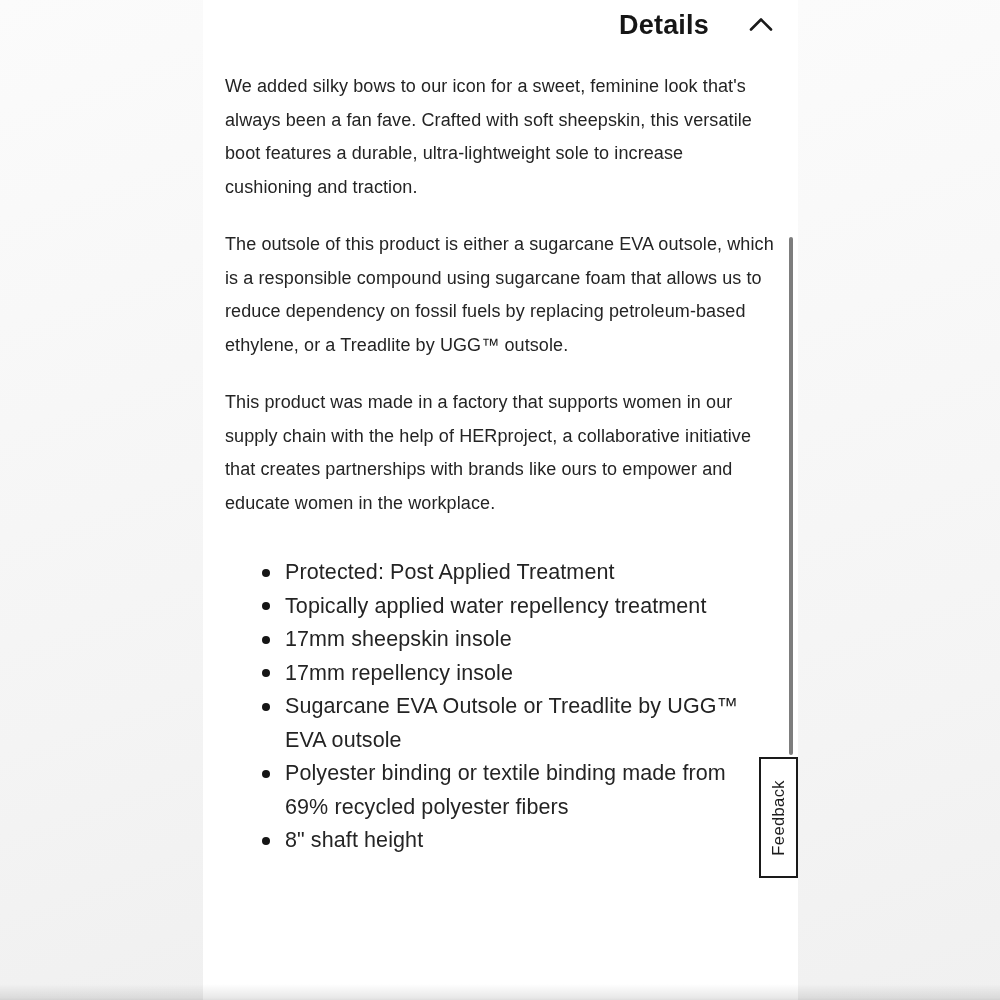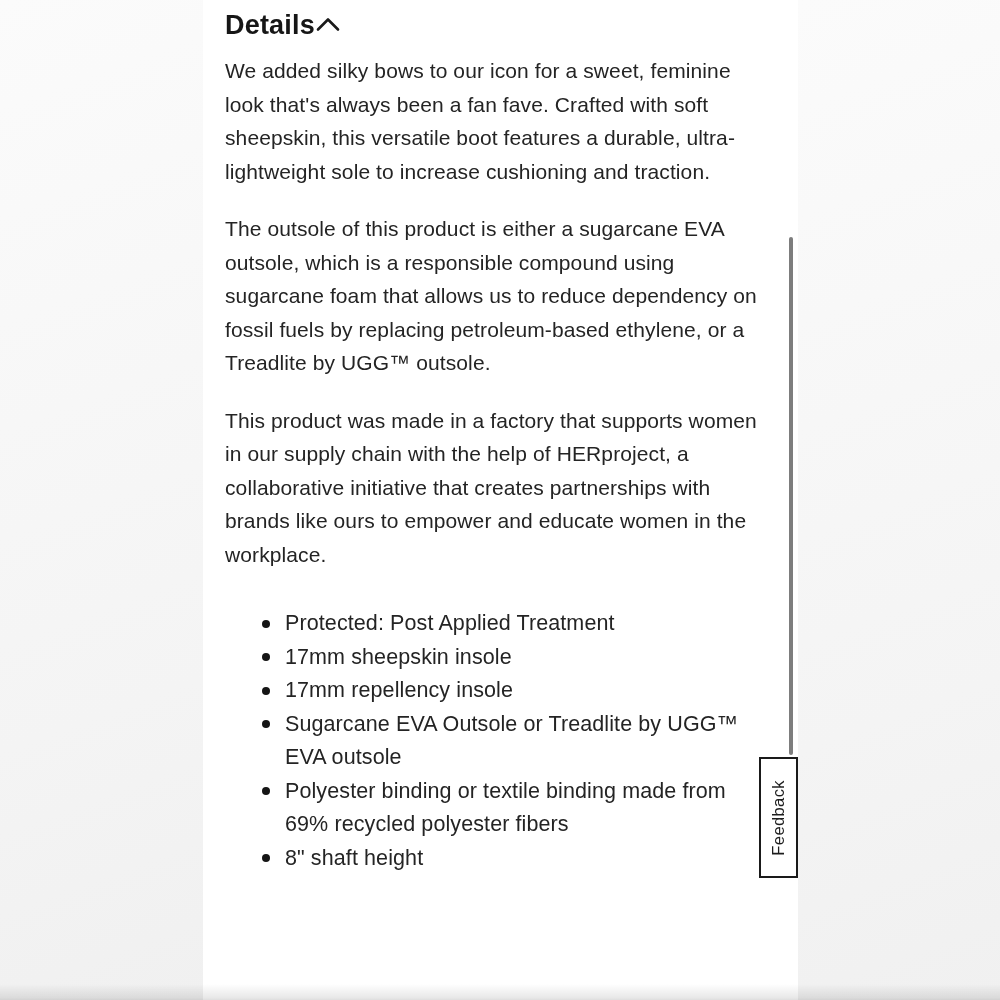--- a/index.html
+++ b/index.html
@@ -34,41 +34,42 @@
     width: 595px;
     height: 1000px;
     background: #ffffff;
     box-sizing: border-box;
     padding: 6px 24px 0 22px;
   }
 
   .accordion-header {
     display: flex;
     align-items: center;
-    justify-content: flex-start;
+    justify-content: flex-end;
     padding-top: 2px;
+    gap: 39px;
   }
   .accordion-title {
     font-size: 27px;
     font-weight: 700;
     letter-spacing: 0.2px;
     color: #161616;
     line-height: 34px;
   }
   .chevron {
     width: 26px;
     height: 20px;
     display: block;
     margin-right: 0px;
     cursor: pointer;
   }
 
   .body-copy {
-    margin-top: 12px;
-    font-size: 21px;
+    margin-top: 28px;
+    font-size: 18px;
     line-height: 33.5px;
     letter-spacing: 0.1px;
     color: #242424;
   }
   .body-copy p {
     margin: 0 0 24px 0;
   }
 
   ul.spec-list {
     margin: 36px 0 0 0;
@@ -160,20 +161,21 @@
     <div class="body-copy">
 
     <p>We added silky bows to our icon for a sweet, feminine look that's always been a fan fave. Crafted with soft sheepskin, this versatile boot features a durable, ultra-lightweight sole to increase cushioning and traction.</p>
         <p>The outsole of this product is either a sugarcane EVA outsole, which is a responsible compound using sugarcane foam that allows us to reduce dependency on fossil fuels by replacing petroleum-based ethylene, or a Treadlite by UGG™ outsole.</p>
         <p>This product was made in a factory that supports women in our supply chain with the help of HERproject, a collaborative initiative that creates partnerships with brands like ours to empower and educate women in the workplace.</p>
       </div>
 
     <ul class="spec-list">
 
     <li>Protected: Post Applied Treatment</li>
+        <li>Topically applied water repellency treatment</li>
         <li>17mm sheepskin insole</li>
         <li>17mm repellency insole</li>
         <li>Sugarcane EVA Outsole or Treadlite by UGG™ EVA outsole</li>
         <li>Polyester binding or textile binding made from 69% recycled polyester fibers</li>
         <li>8" shaft height</li>
       </ul>
 
   </div>
 
   <div class="scrollbar-thumb"></div>

